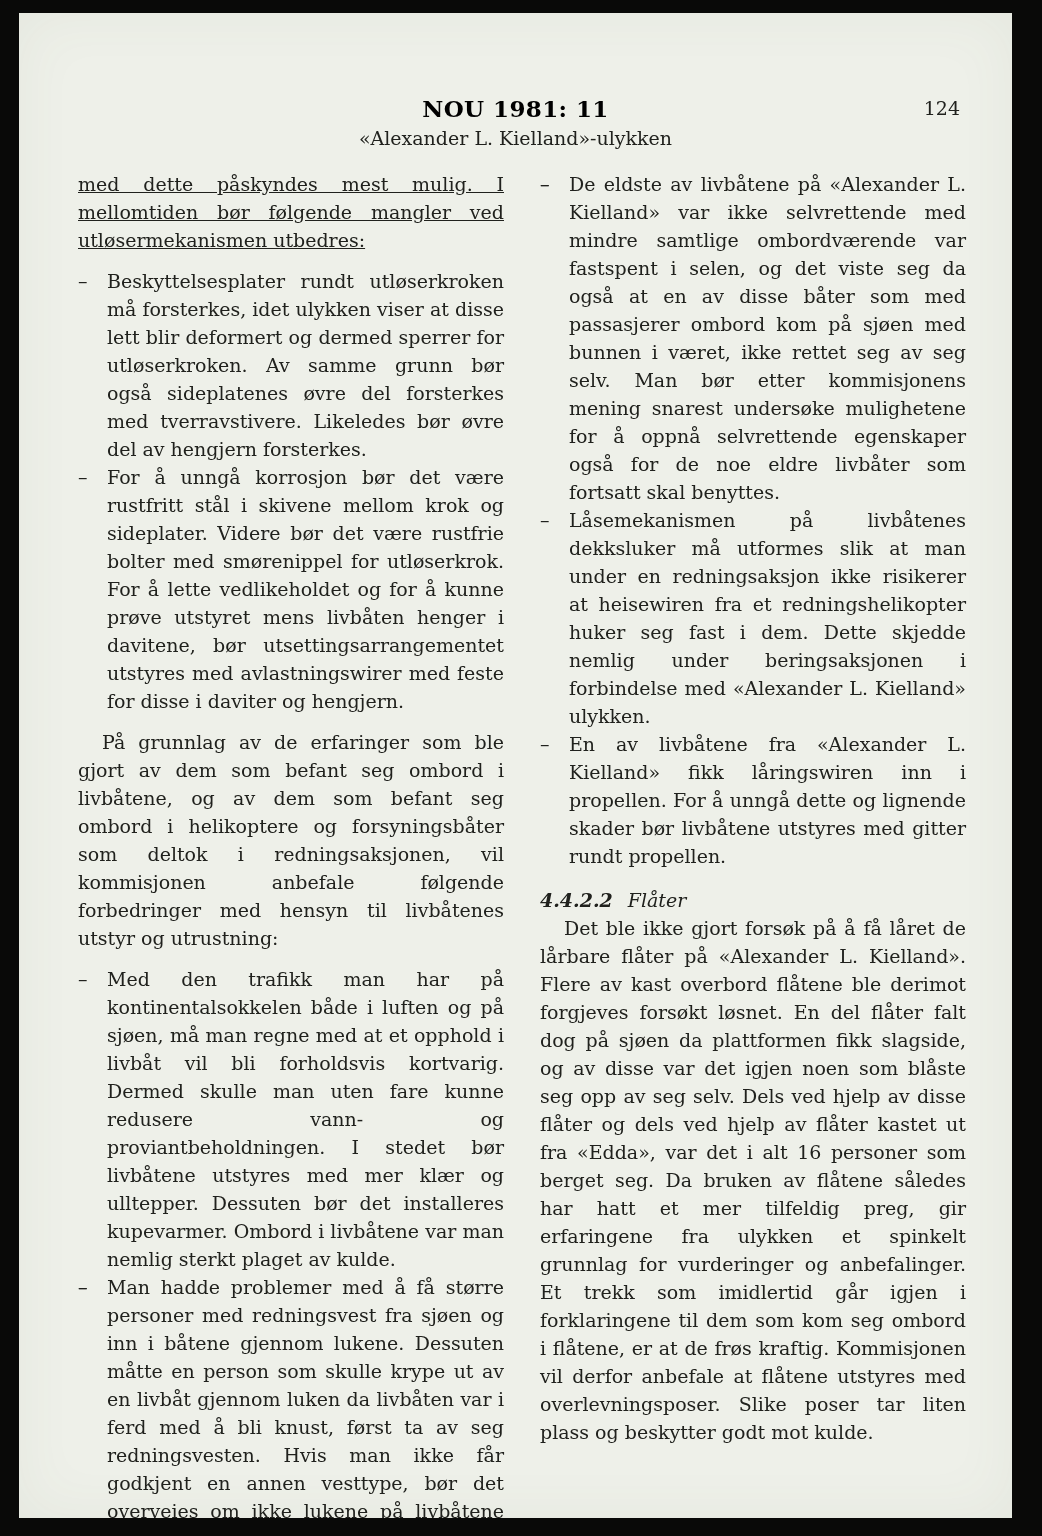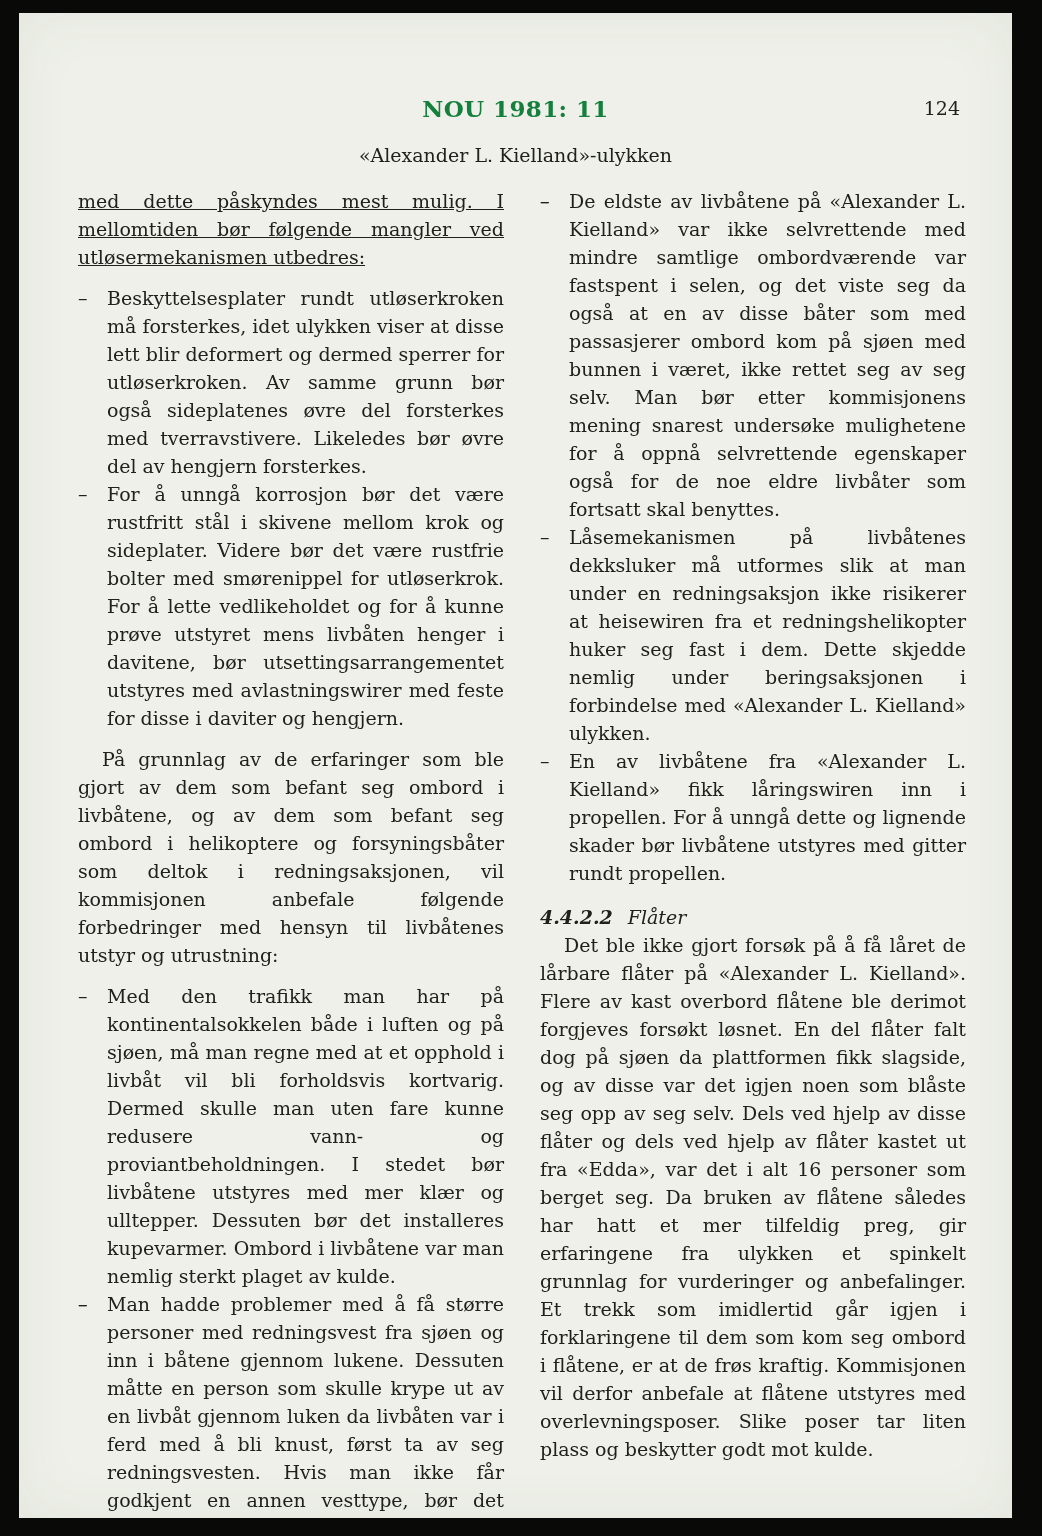--- a/index.html
+++ b/index.html
@@ -15,23 +15,23 @@
     position: absolute;
     left: 19px; top: 13px;
     width: 993px; height: 1505px;
     background: #eef0e9;
     color: #20211d;
     overflow: hidden;
     box-shadow: inset 0 0 60px rgba(90,100,70,0.06);
   }
   .doc-header { position: relative; padding-top: 82px; text-align: center; }
   .doc-title {
-    font-size: 23px; font-weight: bold; letter-spacing: 0.4px; color: #15803d;
+    font-size: 23px; font-weight: bold; letter-spacing: 0.4px; color: #000000;
   }
-  .doc-subtitle { font-size: 19px; margin-top: 22px; }
+  .doc-subtitle { font-size: 19px; margin-top: 5px; }
   .page-number { position: absolute; right: 52px; top: 84px; font-size: 19px; }
 
   .columns {
     display: flex; gap: 36px;
     margin-top: 21px;
     padding: 0 45px 0 59px;
   }
   .col { width: 426px; font-size: 19px; line-height: 28px; text-align: justify; }
 
   p.cont { text-indent: 0; text-decoration: underline; }

